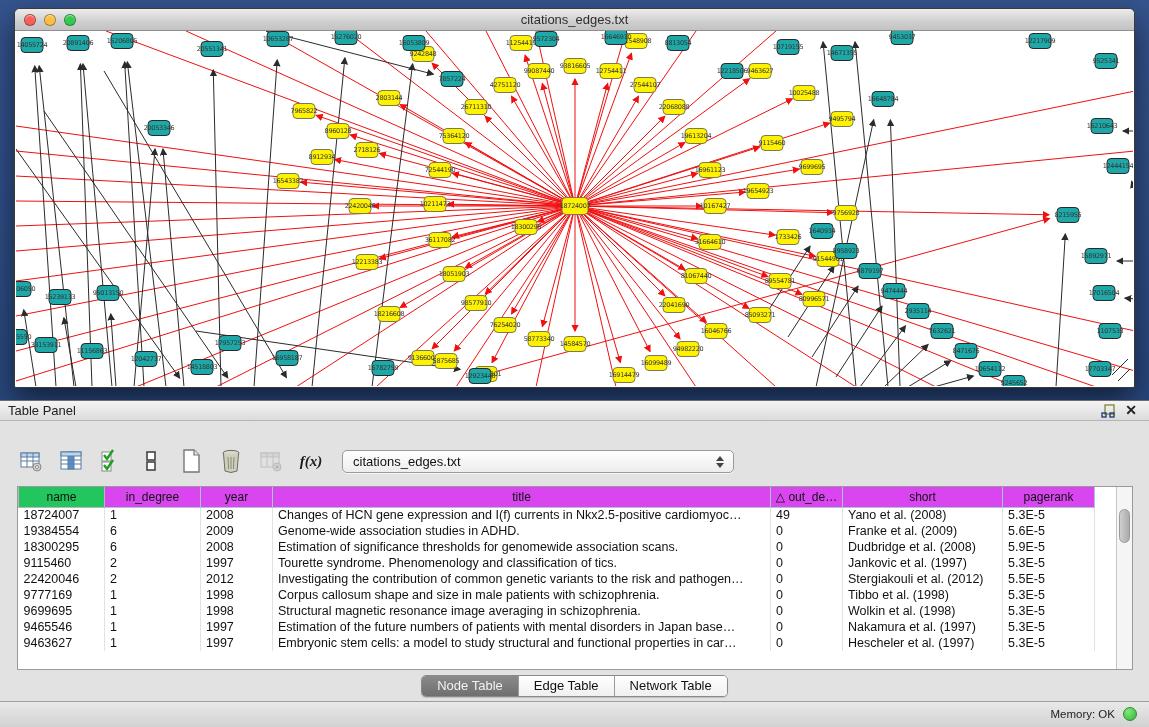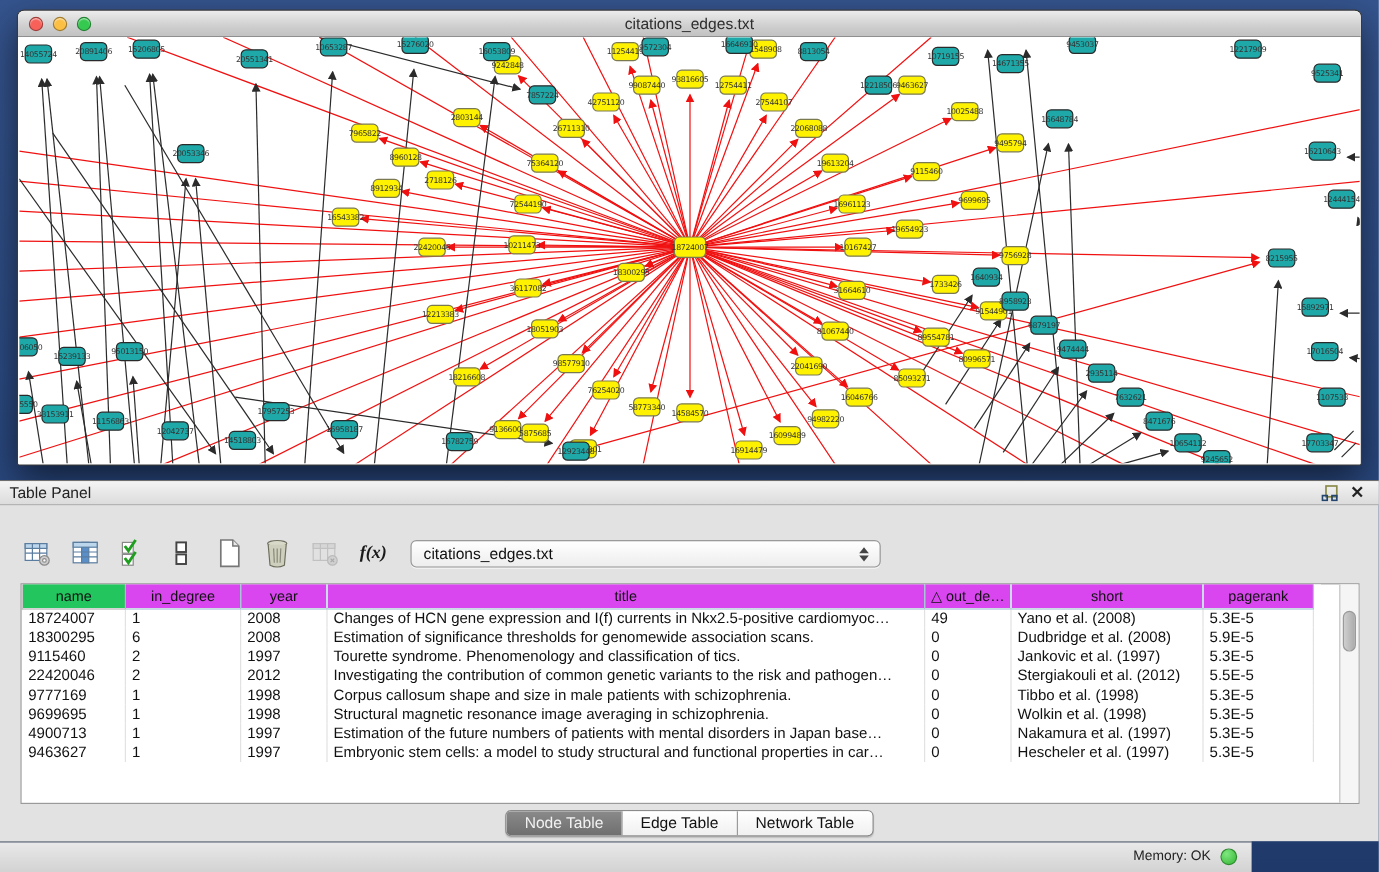--- a/index.html
+++ b/index.html
@@ -64,21 +64,21 @@
 
   .tabs { position:absolute; left:0; right:0; top:274px; text-align:center; }
   .seg { display:inline-flex; border:1px solid #8a8a8a; border-radius:5px; overflow:hidden;
     background:#fdfdfd; box-shadow:0 1px 1px rgba(0,0,0,.15); font-size:13px; }
   .seg .tab { padding:2px 15px 3px; border-right:1px solid #9a9a9a; color:#111; cursor:pointer;
     background:linear-gradient(180deg,#ffffff,#f0f0f0); }
   .seg .tab:last-child { border-right:none; }
   .seg .tab.active { background:linear-gradient(180deg,#8a8a8a,#6f6f6f); color:#f2f2f2; }
 
   
-  #status-bar { position:absolute; left:0; top:701px; width:1043px; height:26px;
+  #status-bar { position:absolute; left:0; top:701px; width:1149px; height:26px;
     background:linear-gradient(180deg,#e9e9e9,#d2d2d2); border-top:1px solid #9e9e9e; }
   #status-bar .mem { position:absolute; right:34px; top:6px; font-size:11.5px; color:#222; }
   #status-bar .dot { position:absolute; right:12px; top:5px; width:14px; height:14px; border-radius:50%;
     background:radial-gradient(circle at 35% 30%,#7fe87f,#35b535); border:1px solid #2e8b2e; }
 </style>
 </head>
 <body>
 
 <div id="graph-window">
   <div class="titlebar">
@@ -755,20 +755,30 @@
             <td>18724007</td>
             <td>1</td>
             <td>2008</td>
             <td>Changes of HCN gene expression and I(f) currents in Nkx2.5-positive cardiomyoc…</td>
             <td>49</td>
             <td>Yano et al. (2008)</td>
             <td>5.3E-5</td>
             <td style="border-right: none;"></td>
           </tr>
           <tr>
+            <td>19384554</td>
+            <td>6</td>
+            <td>2009</td>
+            <td>Genome-wide association studies in ADHD.</td>
+            <td>0</td>
+            <td>Franke et al. (2009)</td>
+            <td>5.6E-5</td>
+            <td style="border-right: none;"></td>
+          </tr>
+          <tr>
             <td>18300295</td>
             <td>6</td>
             <td>2008</td>
             <td>Estimation of significance thresholds for genomewide association scans.</td>
             <td>0</td>
             <td>Dudbridge et al. (2008)</td>
             <td>5.9E-5</td>
             <td style="border-right: none;"></td>
           </tr>
           <tr>
@@ -805,21 +815,21 @@
             <td>9699695</td>
             <td>1</td>
             <td>1998</td>
             <td>Structural magnetic resonance image averaging in schizophrenia.</td>
             <td>0</td>
             <td>Wolkin et al. (1998)</td>
             <td>5.3E-5</td>
             <td style="border-right: none;"></td>
           </tr>
           <tr>
-            <td>4900713</td>
+            <td>9465546</td>
             <td>1</td>
             <td>1997</td>
             <td>Estimation of the future numbers of patients with mental disorders in Japan base…</td>
             <td>0</td>
             <td>Nakamura et al. (1997)</td>
             <td>5.3E-5</td>
             <td style="border-right: none;"></td>
           </tr>
           <tr>
             <td>9463627</td>

